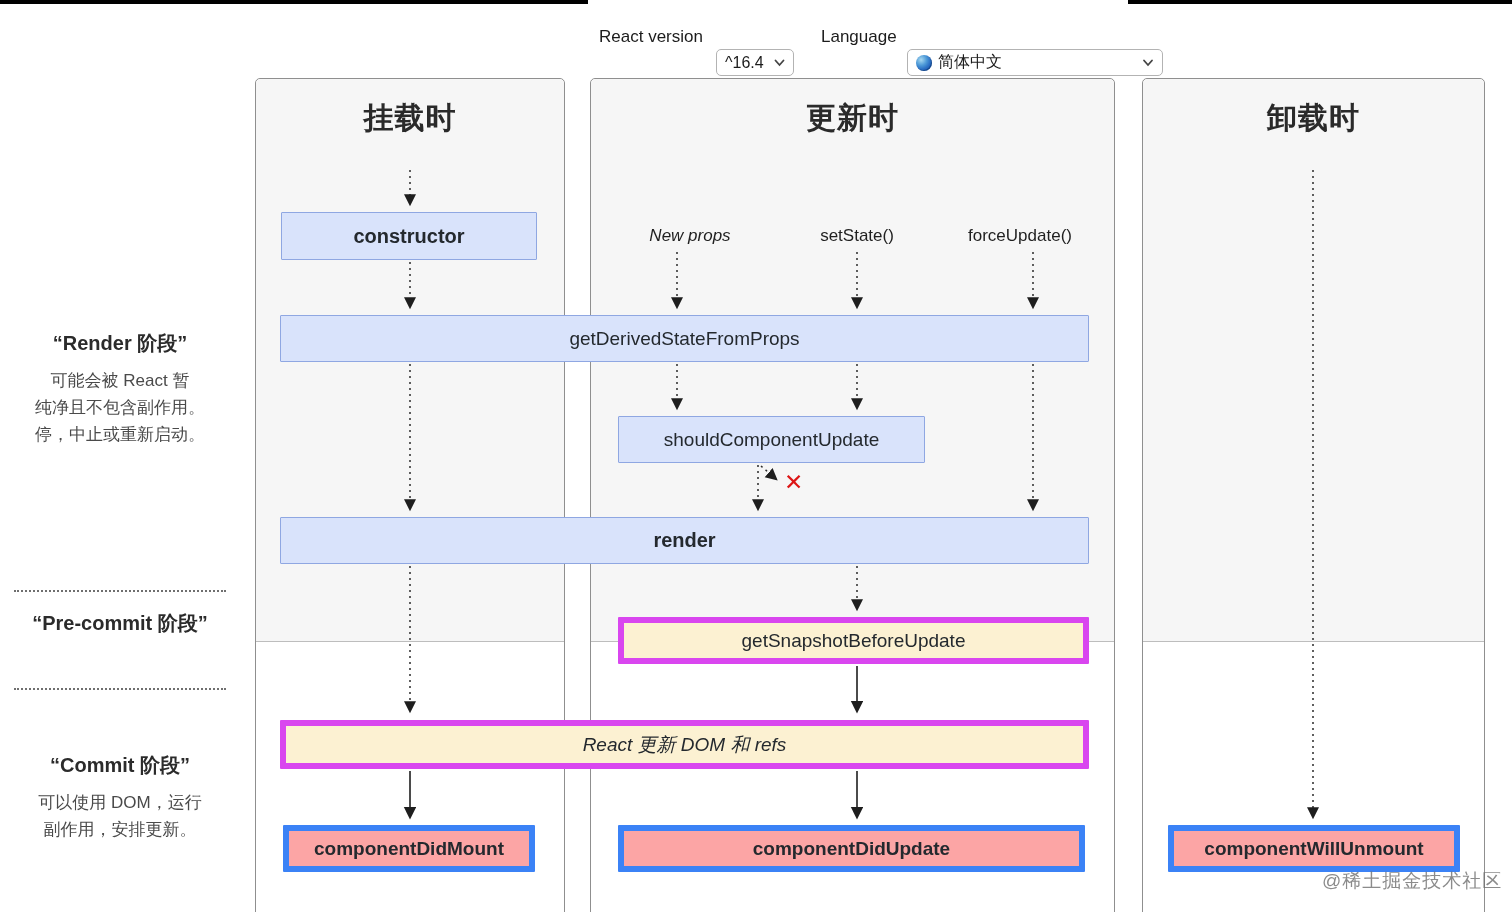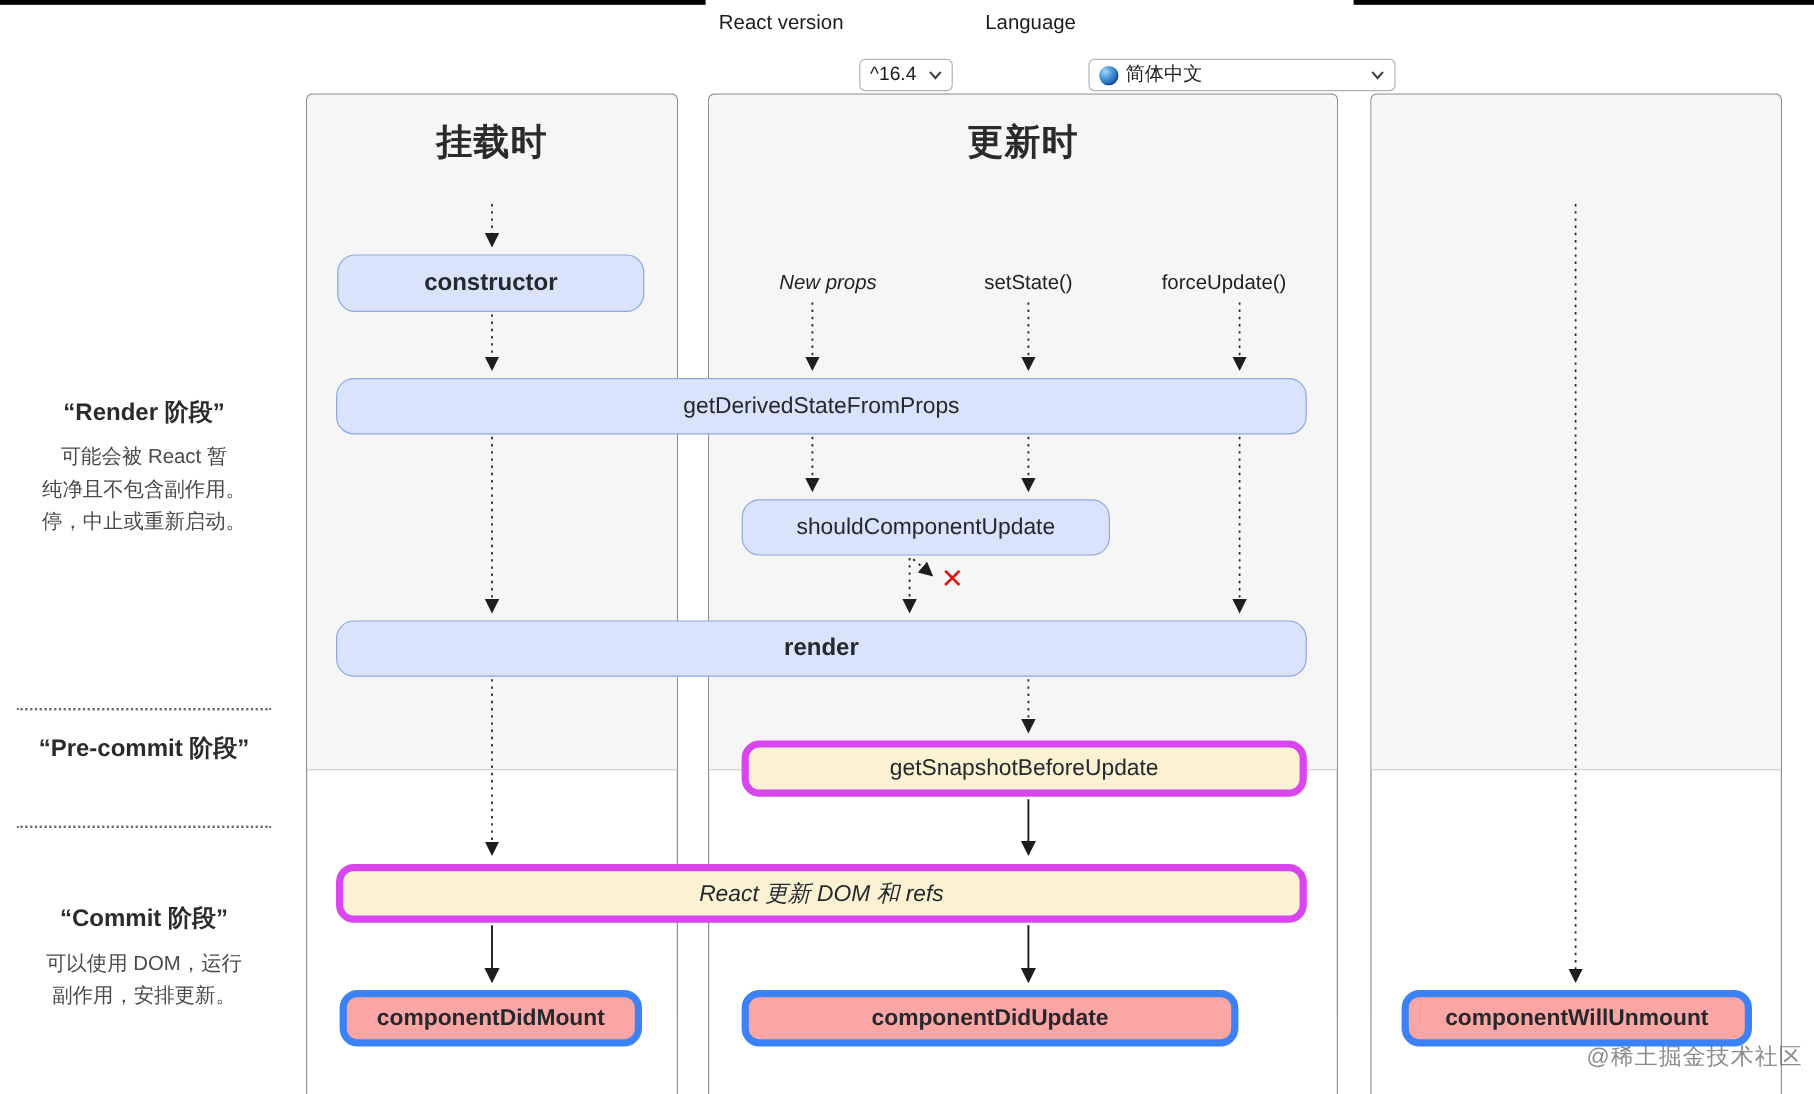--- a/index.html
+++ b/index.html
@@ -4,21 +4,21 @@
 <style>
   html,body{margin:0;padding:0;}
   body{
     width:1512px;height:912px;position:relative;background:#ffffff;
     font-family:"Liberation Sans","DejaVu Sans",sans-serif;color:#222;
     overflow:hidden;
   }
   .strip{position:absolute;top:0;height:4px;background:#000;}
 
   
-  .tb-label{position:absolute;top:9px;font-size:17px;color:#1c1c1c;}
+  .tb-label{position:absolute;top:27px;font-size:17px;color:#1c1c1c;}
   .sel{
     position:absolute;top:9px;height:27px;box-sizing:border-box;
     border:1px solid #b3b3b3;border-radius:5px;background:#fff;
     display:flex;align-items:center;gap:6px;padding:0 8px;
     font-size:16px;color:#1c1c1c;margin-top:40px;
   }
   .sel .chev{margin-left:auto;display:flex;align-items:center;}
   .globe{
     width:16px;height:16px;border-radius:50%;flex:0 0 16px;
     background:radial-gradient(circle at 32% 30%,#a8d8f0 0%,#4f9bd8 35%,#2b6fc4 60%,#1b4fa0 100%);
@@ -40,21 +40,21 @@
     position:absolute;top:0;left:0;right:0;height:562px;
     background:#f6f6f6;border-bottom:1px solid #bdbdbd;border-radius:5px 5px 0 0;
   }
   .col-title{
     position:absolute;top:19px;left:0;width:100%;text-align:center;
     font-size:30px;font-weight:600;color:#2a2a2a;letter-spacing:1px;
   }
 
   
   .box{
-    position:absolute;box-sizing:border-box;border-radius:15px;
+    position:absolute;box-sizing:border-box;border-radius:1px;
     display:flex;align-items:center;justify-content:center;
     font-size:19px;color:#24292e;
   }
   .blue {background:#d9e3fb;border:1px solid #8fa7e2;}
   .cream{background:#fcf1d2;border:6px solid #d946ef;}
   .green{background:#fca5a5;border:6px solid #3b82f6;}
   .bold{font-weight:bold;}
   .italic{font-style:italic;}
 
   .trigger{position:absolute;font-size:17px;color:#1f1f1f;transform:translateX(-50%);white-space:nowrap;}
@@ -124,41 +124,42 @@
 <div class="column" style="left:255px;width:310px;">
   <div class="shade"></div>
   <div class="col-title">挂载时</div>
 </div>
 <div class="column" style="left:590px;width:525px;">
   <div class="shade"></div>
   <div class="col-title">更新时</div>
 </div>
 <div class="column" style="left:1142px;width:343px;">
   <div class="shade"></div>
+  <div class="col-title">卸载时</div>
 </div>
 
 <div class="trigger italic" style="left:690px;top:226px;">New props</div>
 <div class="trigger" style="left:857px;top:226px;">setState()</div>
 <div class="trigger" style="left:1020px;top:226px;">forceUpdate()</div>
 
 <div class="box blue bold" style="left:281px;top:212px;width:256px;height:48px;font-size:20px;">constructor</div>
 
 <div class="box blue" style="left:280px;top:315px;width:809px;height:47px;">getDerivedStateFromProps</div>
 
 <div class="box blue" style="left:618px;top:416px;width:307px;height:47px;">shouldComponentUpdate</div>
 
 <div class="box blue bold" style="left:280px;top:517px;width:809px;height:47px;font-size:20px;">render</div>
 
 <div class="box cream" style="left:618px;top:617px;width:471px;height:47px;">getSnapshotBeforeUpdate</div>
 
 <div class="box cream italic" style="left:280px;top:720px;width:809px;height:49px;">React 更新 DOM 和 refs</div>
 
 <div class="box green bold" style="left:283px;top:825px;width:252px;height:47px;">componentDidMount</div>
 
-<div class="box green bold" style="left:618px;top:825px;width:414px;height:47px;">componentDidUpdate</div>
+<div class="box green bold" style="left:618px;top:825px;width:467px;height:47px;">componentDidUpdate</div>
 
 <div class="box green bold" style="left:1168px;top:825px;width:292px;height:47px;">componentWillUnmount</div>
 
 <div class="stop-x">✕</div>
 
 <svg id="arrows" width="1512" height="912">
   <defs>
     <marker id="ah" markerWidth="10" markerHeight="10" refX="6.5" refY="4" orient="auto">
       <path d="M0,0 L8,4 L0,8 Z" fill="#1e1e1e"></path>
     </marker>

